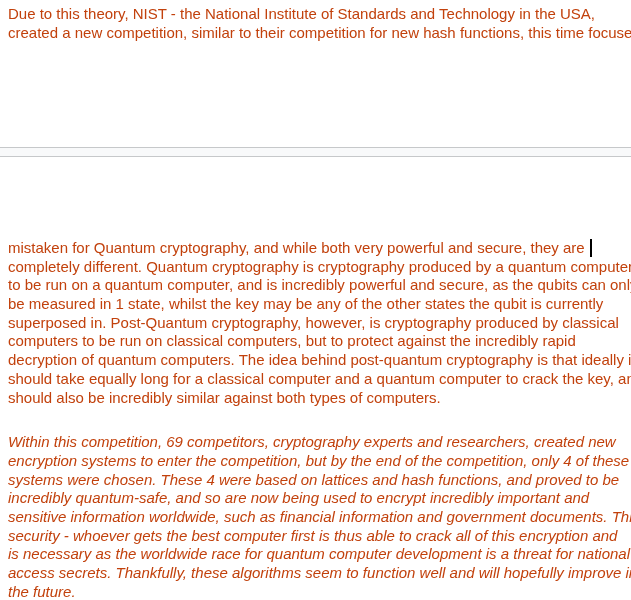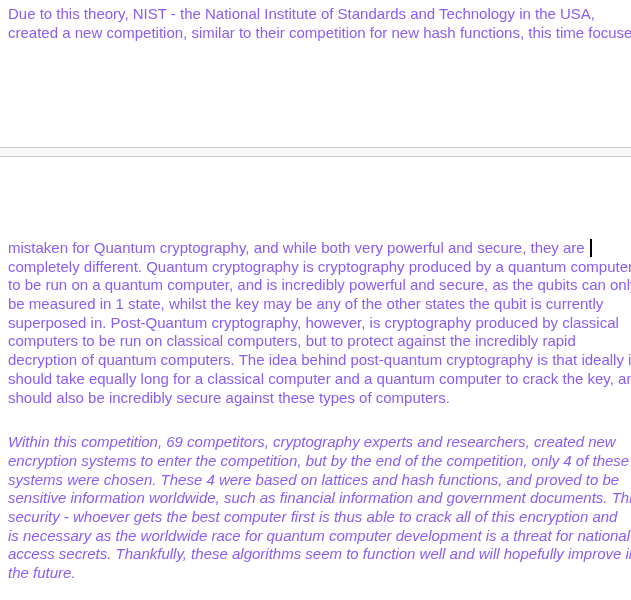--- a/index.html
+++ b/index.html
@@ -13,21 +13,21 @@
     overflow: hidden;
     position: relative;
     font-family: "Liberation Sans", "DejaVu Sans", sans-serif;
   }
   .page-text {
     position: absolute;
     left: 8px;
     right: 0;
     font-size: 15px;
     line-height: 18.7px;
-    color: #8b5cf6;
+    color: #c2410c;
     letter-spacing: 0;
   }
   #page1-text { top: 5px; }
   #page2-text { top: 239px; }
   .line {
     white-space: pre;
     height: 18.7px;
   }
   .para-gap { margin-top: 26px; font-style: italic; }
   .page-break {
@@ -66,26 +66,27 @@
   <div id="page2-text" class="page-text">
     <div class="para">
         <div class="line"><span>mistaken for Quantum cryptography, and while both very powerful and secure, they are</span><span class="caret"></span></div>
         <div class="line"><span>completely different. Quantum cryptography is cryptography produced by a quantum computer</span></div>
         <div class="line"><span>to be run on a quantum computer, and is incredibly powerful and secure, as the qubits can only</span></div>
         <div class="line"><span>be measured in 1 state, whilst the key may be any of the other states the qubit is currently</span></div>
         <div class="line"><span>superposed in. Post-Quantum cryptography, however, is cryptography produced by classical</span></div>
         <div class="line"><span>computers to be run on classical computers, but to protect against the incredibly rapid</span></div>
         <div class="line"><span>decryption of quantum computers. The idea behind post-quantum cryptography is that ideally it</span></div>
         <div class="line"><span>should take equally long for a classical computer and a quantum computer to crack the key, and</span></div>
-        <div class="line"><span>should also be incredibly secure against these types of computers.</span></div>
+        <div class="line"><span>should also be incredibly similar against both types of computers.</span></div>
       </div>
     <div class="para para-gap">
         <div class="line"><span>Within this competition, 69 competitors, cryptography experts and researchers, created new</span></div>
         <div class="line"><span>encryption systems to enter the competition, but by the end of the competition, only 4 of these</span></div>
         <div class="line"><span>systems were chosen. These 4 were based on lattices and hash functions, and proved to be</span></div>
+        <div class="line"><span>incredibly quantum-safe, and so are now being used to encrypt incredibly important and</span></div>
         <div class="line"><span>sensitive information worldwide, such as financial information and government documents. This</span></div>
         <div class="line"><span>security - whoever gets the best computer first is thus able to crack all of this encryption and</span></div>
         <div class="line"><span>is necessary as the worldwide race for quantum computer development is a threat for national</span></div>
         <div class="line"><span>access secrets. Thankfully, these algorithms seem to function well and will hopefully improve in</span></div>
         <div class="line"><span>the future.</span></div>
       </div>
   </div>
 
 </div>
 

